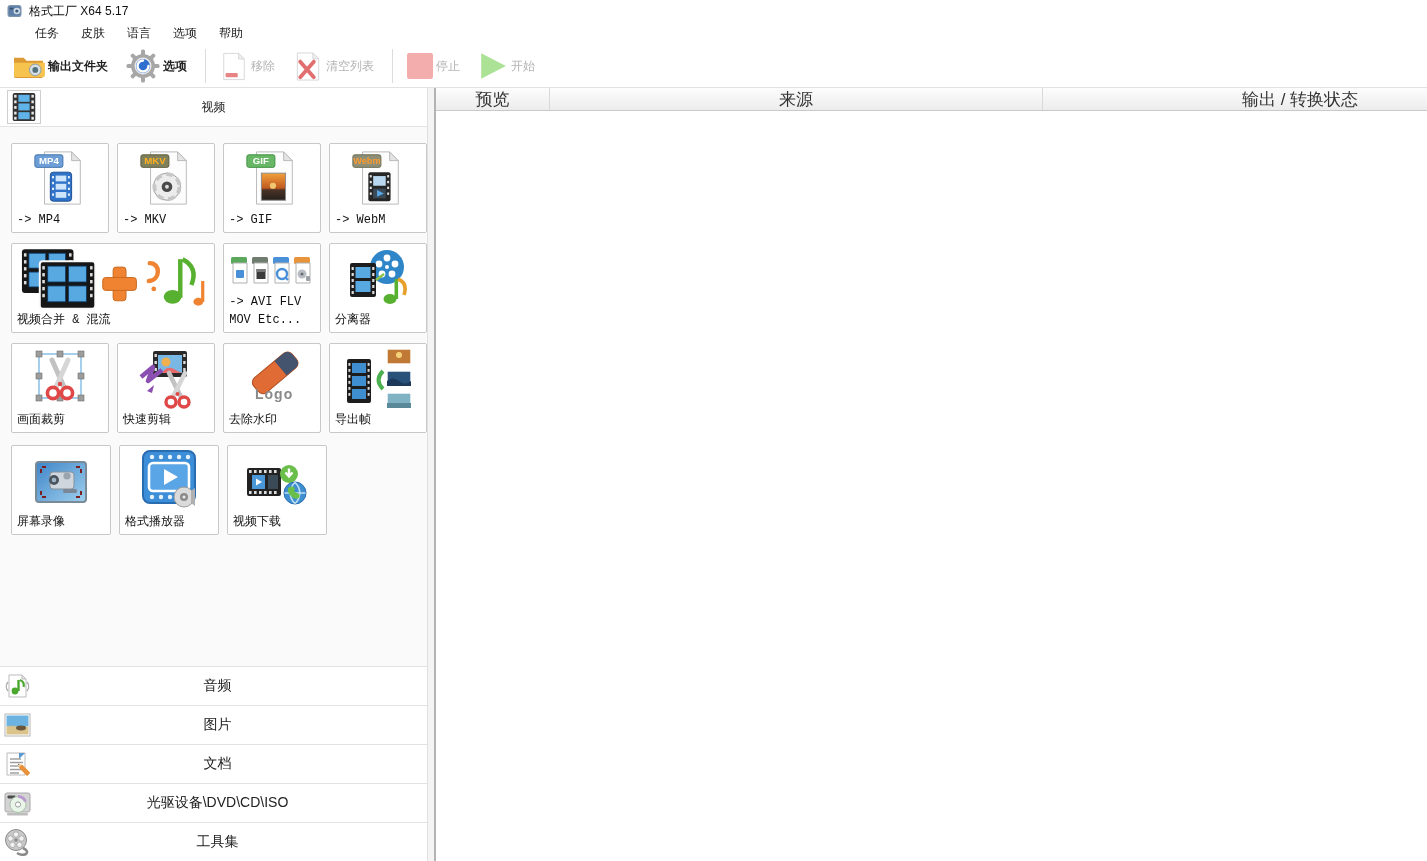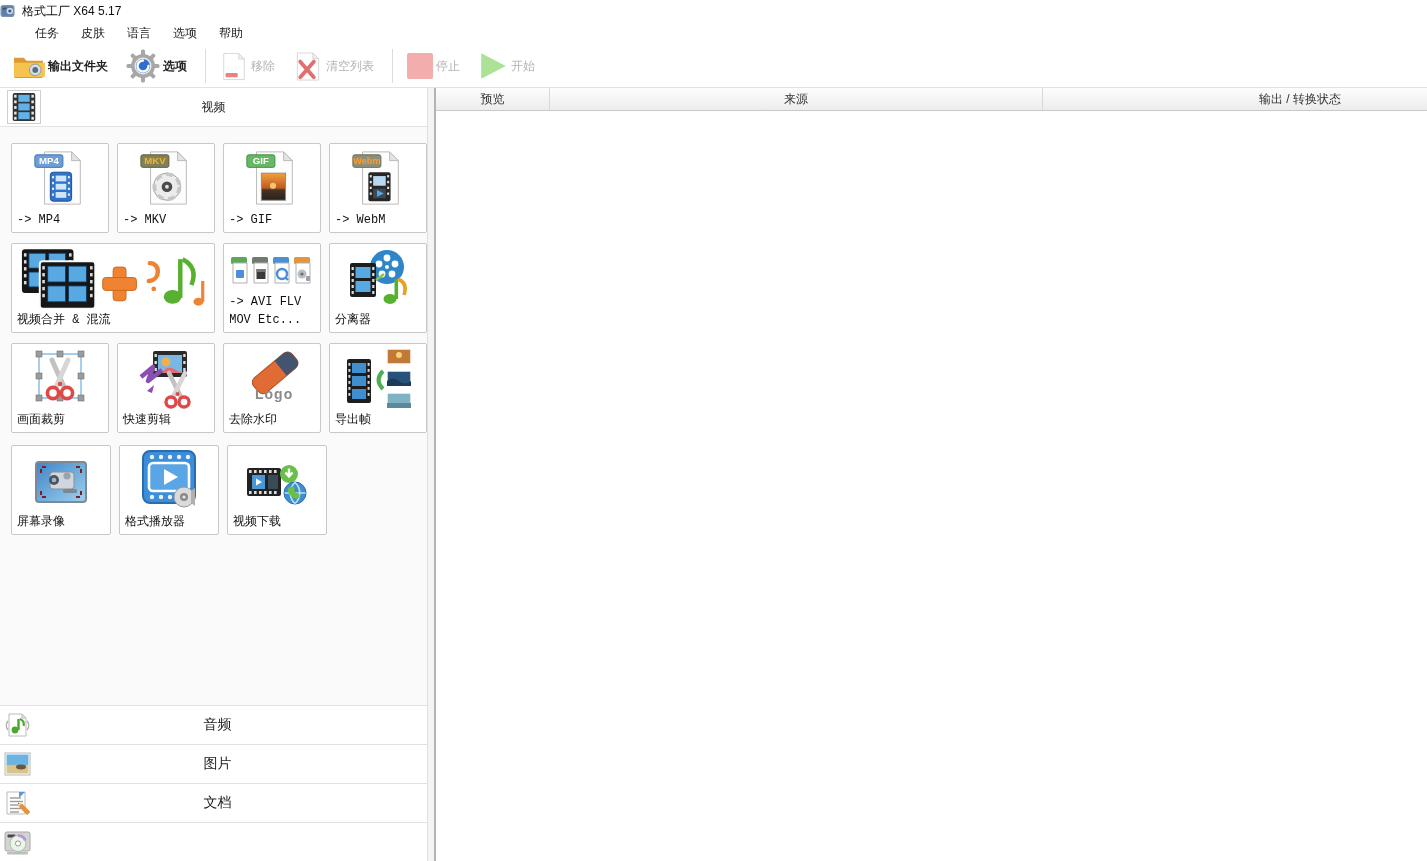--- a/index.html
+++ b/index.html
@@ -1,20 +1,20 @@
 <!DOCTYPE html>
 <html><head>
 <meta charset="utf-8">
 <style>
   * { box-sizing: border-box; margin: 0; padding: 0; }
   html,body { width:1427px; height:861px; overflow:hidden; background:#fff;
     font-family:"Liberation Sans","DejaVu Sans",sans-serif; color:#222; }
 
   
-  .titlebar { height:22px; display:flex; align-items:center; }
+  .titlebar { height:22px; display:flex; align-items:center; padding-left:7px; }
   .titlebar .appicon { width:15px; height:14px; margin-right:7px; }
   .titlebar .title { font-size:12px; color:#111; }
 
   
   .menubar { height:23px; display:flex; align-items:center; padding-left:24px; }
   .menubar .mitem { font-size:12px; padding:3px 11px; cursor:default; }
 
   
   .toolbar { height:43px; display:flex; align-items:center; padding-left:12px;
     border-bottom:1px solid #e2e2e2; }
@@ -58,21 +58,21 @@
   .arow { height:39px; background:#fff; border-top:1px solid #e2e2e2; position:relative;
     display:flex; align-items:center; cursor:default; }
   .arow .aicon { width:28px; height:28px; margin-left:3px; display:flex;
     align-items:center; justify-content:center; }
   .arow .alabel { position:absolute; left:8px; right:0; text-align:center; font-size:14px; color:#222; }
 
   
   .rheader { height:23px; display:flex; flex:none;
     background:linear-gradient(#fdfdfd,#ececec); border-bottom:1px solid #c9c9c9; }
   .rcol { flex:none; display:flex; align-items:center; justify-content:center;
-    font-size:12px; color:#333; border-right:1px solid #d9d9d9; }
+    font-size:17px; color:#333; border-right:1px solid #d9d9d9; }
   .rcol.c1 { width:114px; }
   .rcol.c2 { width:493px; }
   .rcol.c3 { width:514px; border-right:none; }
   .rbody { flex:1; background:#fff; }
 </style>
 </head>
 <body>
 
 <div class="titlebar">
   <svg class="appicon" viewBox="0 0 16 15">
@@ -666,22 +666,40 @@
         <div class="aicon">
           <svg width="27" height="27" viewBox="0 0 27 27">
             <rect x="1" y="3" width="25" height="19" rx="2" fill="#d4d4d4" stroke="#a8a8a8"></rect>
             <rect x="3.5" y="5.5" width="8" height="3" rx="1" fill="#4a4a4a"></rect>
             <circle cx="14" cy="14.5" r="8" fill="#e9f5e9" stroke="#a8c0a8"></circle>
             <path d="M14 6.5 a8 8 0 0 1 7.4 5" fill="none" stroke="#b89ad0" stroke-width="3"></path>
             <circle cx="14" cy="14.5" r="2.6" fill="#fff" stroke="#9a9a9a"></circle>
             <rect x="3" y="23" width="21" height="2.4" rx="1" fill="#bdbdbd"></rect>
           </svg>
         </div>
-      </div>
-
+        <div class="alabel">光驱设备\DVD\CD\ISO</div>
+      </div>
+
+      <div class="arow">
+        <div class="aicon">
+          <svg width="28" height="28" viewBox="0 0 28 28">
+            <circle cx="13" cy="12" r="10.5" fill="#c9c9c9" stroke="#8a8a8a"></circle>
+            <g fill="#f2f2f2" stroke="#9a9a9a" stroke-width="0.7">
+              <circle cx="13" cy="6.5" r="2.7"></circle>
+                <circle cx="7.5" cy="10.5" r="2.7"></circle>
+              <circle cx="9.5" cy="16.8" r="2.7"></circle>
+                <circle cx="16.5" cy="16.8" r="2.7"></circle>
+              <circle cx="18.5" cy="10.5" r="2.7"></circle>
+            </g>
+            <circle cx="13" cy="12" r="1.8" fill="#8a8a8a"></circle>
+            <path d="M20 20 q6 3 3 6 q-4 2 -9 -1" stroke="#8a8a8a" stroke-width="2.6" fill="none"></path>
+          </svg>
+        </div>
+        <div class="alabel">工具集</div>
+      </div>
     </div>
   </div>
 
   <div class="splitter"></div>
 
   <div class="right">
     <div class="rheader">
       <div class="rcol c1">预览</div>
       <div class="rcol c2">来源</div>
       <div class="rcol c3">输出 / 转换状态</div>

